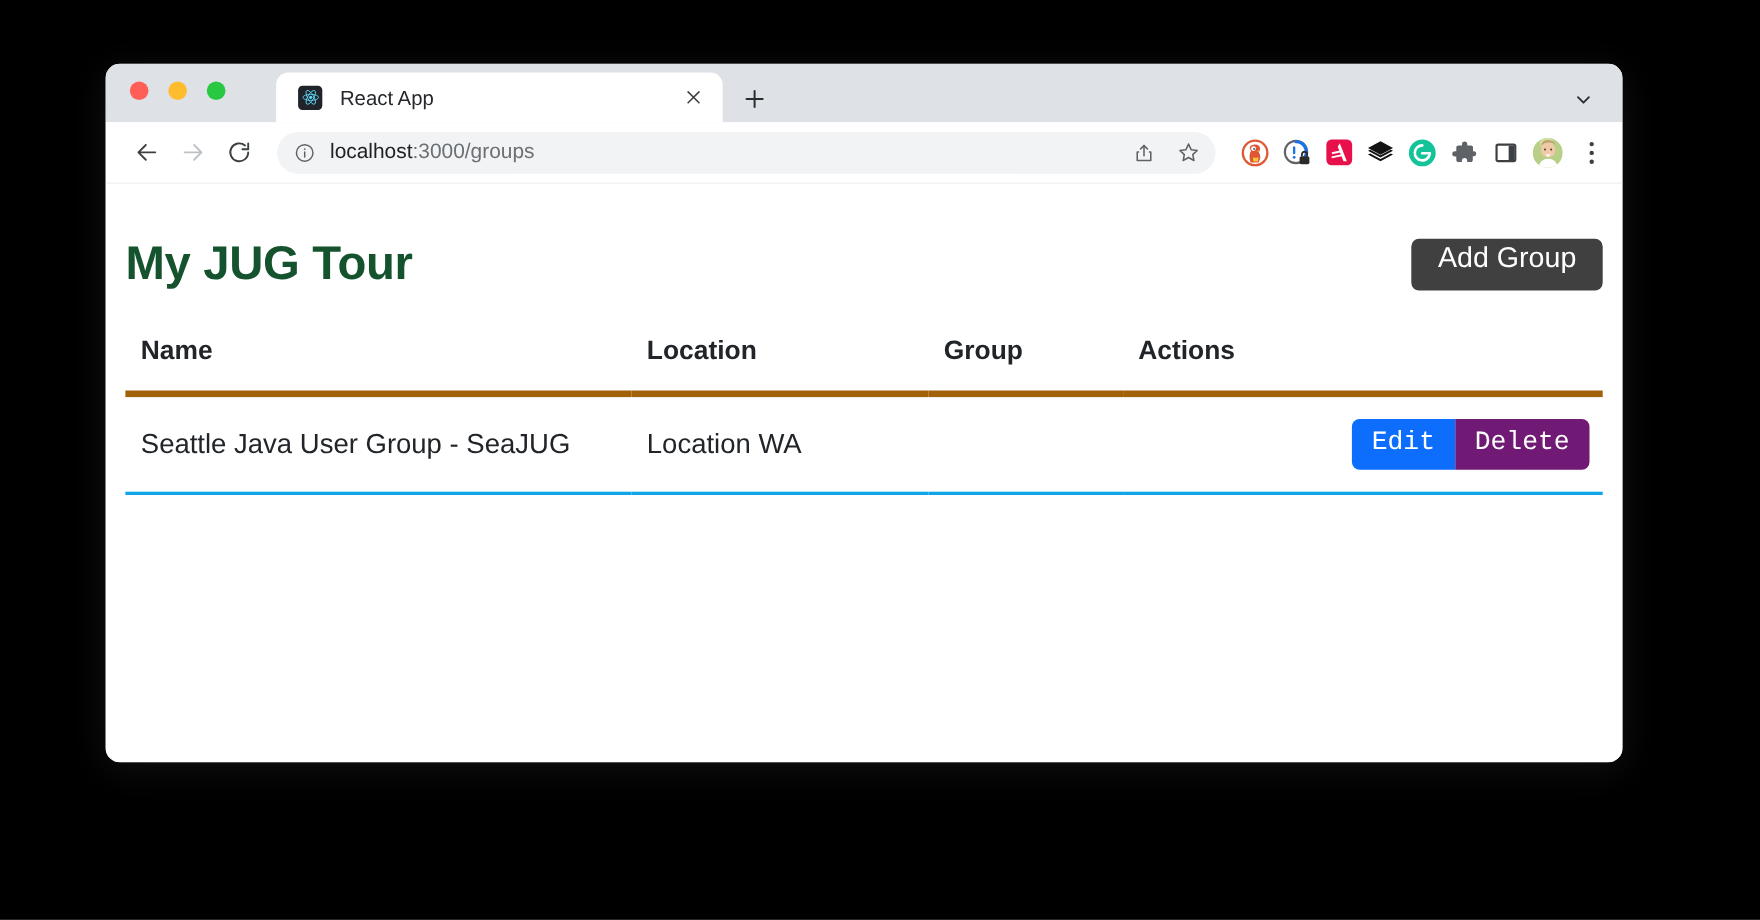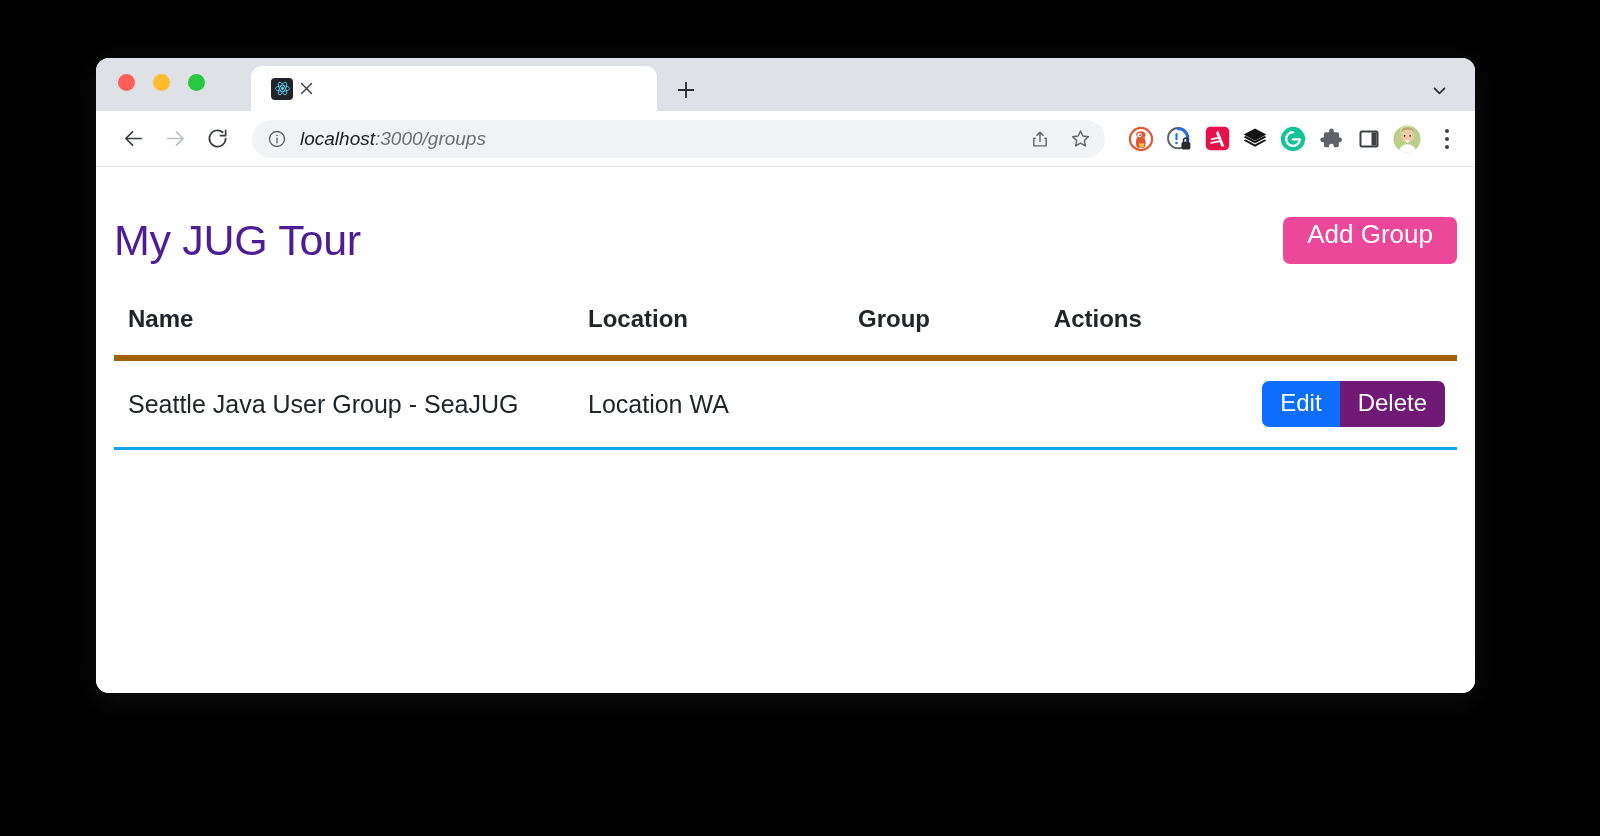--- a/index.html
+++ b/index.html
@@ -110,21 +110,20 @@
   .omnibox {
     flex: 1 1 auto;
     height: 38px;
     margin: 0 10px 0 12px;
     background: #f1f3f4;
     border-radius: 19px;
     display: flex;
     align-items: center;
     padding: 0 8px 0 14px;
     min-width: 0;
-    font-style: italic;
   }
   .omni-info {
     width: 22px; height: 22px;
     flex: 0 0 auto;
     display: flex; align-items: center; justify-content: center;
     color: #5f6368;
   }
   .omni-url {
     flex: 1 1 auto;
     margin-left: 12px;
@@ -207,27 +206,27 @@
     padding: 34px 18px 0 18px;
   }
   .page-head {
     display: flex;
     align-items: center;
     padding: 0 0 0 0;
     height: 78px;
   }
   .page-title {
     font-size: 43px;
-    font-weight: 400;
-    color: #4c1d95;
+    font-weight: 700;
+    color: #14532d;
     letter-spacing: -0.3px;
   }
   .btn-add {
     margin-left: auto;
-    background: #ec4899;
+    background: #404040;
     color: #ffffff;
     border: none;
     border-radius: 7px;
     font-family: "Liberation Sans", sans-serif;
     font-size: 26px;
     padding: 4px 24px 17px 24px;
     line-height: 1;
     white-space: nowrap;
   }
 
@@ -253,21 +252,21 @@
     vertical-align: middle;
   }
   th.col-name     { width: 460px; }
   th.col-location { width: 270px; }
   th.col-events   { width: auto; }
   th.col-actions  { text-align: right; padding-right: 18px; margin-top: 44px; }
   td.cell-actions { text-align: right; padding-right: 16px; }
 
   .btn-group { display: inline-flex; }
   .btn-group button {
-    font-family: Liberation Sans, sans-serif;
+    font-family: Liberation Mono, monospace;
     font-size: 24px;
     border: none;
     color: #ffffff;
     padding: 10px 18px 12px 18px;
     line-height: 1;
   }
   .btn-edit   { background: #0d6efd; border-radius: 7px 0 0 7px; }
   .btn-delete { background: #701a75; border-radius: 0 7px 7px 0; }
 </style>
 </head>
@@ -287,20 +286,21 @@
       <span class="favicon">
         <svg width="17" height="17" viewBox="0 0 24 24">
           <circle cx="12" cy="12" r="2.1" fill="#61dafb"></circle>
           <g fill="none" stroke="#61dafb" stroke-width="1.1">
             <ellipse cx="12" cy="12" rx="10" ry="3.9"></ellipse>
             <ellipse cx="12" cy="12" rx="10" ry="3.9" transform="rotate(60 12 12)"></ellipse>
             <ellipse cx="12" cy="12" rx="10" ry="3.9" transform="rotate(120 12 12)"></ellipse>
           </g>
         </svg>
       </span>
+      <span class="tab-title">React App</span>
       <span class="tab-close">
         <svg width="17" height="17" viewBox="0 0 24 24" fill="none" stroke="currentColor" stroke-width="2" stroke-linecap="round">
           <path d="M5 5 L19 19 M19 5 L5 19"></path>
         </svg>
       </span>
     </div>
 
     <div class="new-tab">
       <svg width="22" height="22" viewBox="0 0 24 24" fill="none" stroke="currentColor" stroke-width="2" stroke-linecap="round">
         <path d="M12 4 V20 M4 12 H20"></path>

